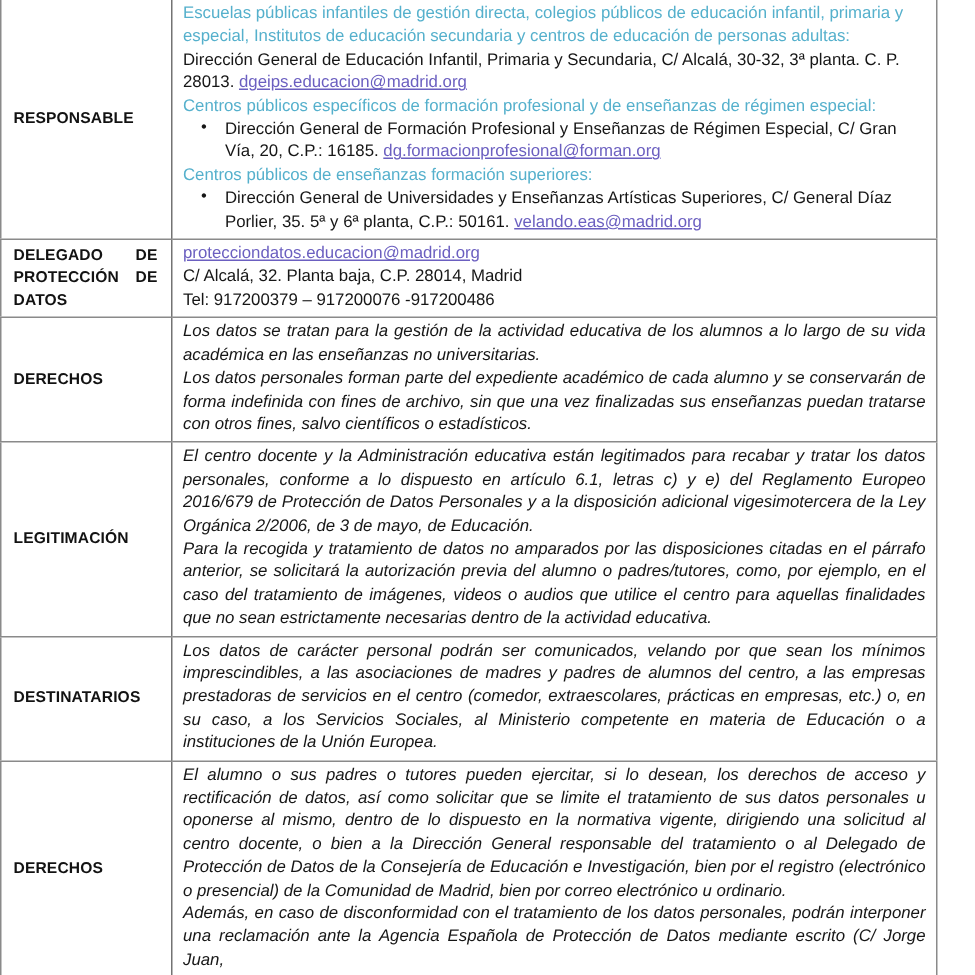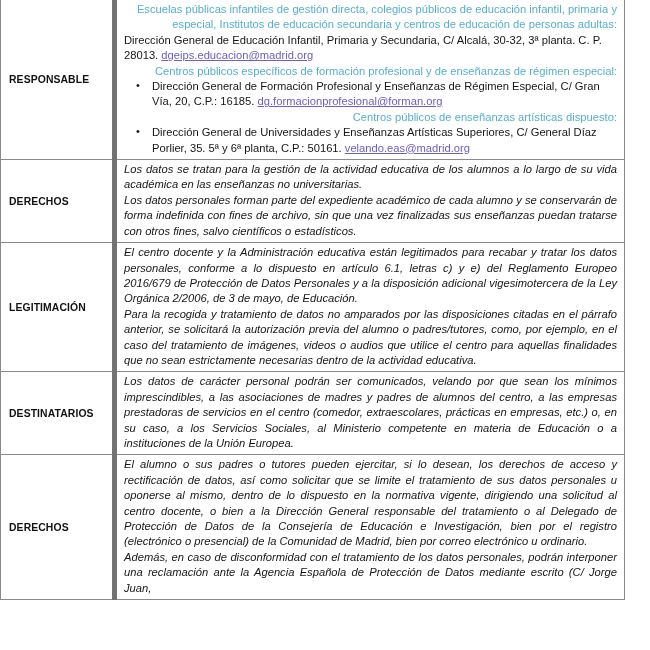--- a/index.html
+++ b/index.html
@@ -33,21 +33,21 @@
     border-right: 1px solid #8a8a8a;
   }
 
   table.privacy-table tr {
     vertical-align: middle;
   }
 
   td.label-cell {
     width: 114px;
     box-sizing: border-box;
-    border-right: 5px solid #737373;
+    border-right: 1px solid #737373;
     border-bottom: 1px solid #8a8a8a;
     padding: 3px 6px 3px 8px;
     font-weight: bold;
     font-size: 10.4px;
     letter-spacing: 0.1px;
     line-height: 15px;
     vertical-align: middle;
     color: #121212;
   }
 
@@ -72,21 +72,20 @@
     text-align: justify;
     font-style: italic;
   }
 
   td.content-cell p {
     margin: 0;
   }
 
   .teal {
     color: #55b0cc;
-    text-align: right;
   }
 
   a.mail,
   .mail {
     color: #6b5fc0;
     text-decoration: underline;
     text-decoration-color: #6b5fc0;
   }
 
   ul.bullets {
@@ -123,27 +122,35 @@
 
       <tr class="row-responsable">
         <td class="label-cell">RESPONSABLE</td>
         <td class="content-cell">
           <p class="teal">Escuelas públicas infantiles de gestión directa, colegios públicos de educación infantil, primaria y especial, Institutos de educación secundaria y centros de educación de personas adultas:</p>
           <p><span>Dirección General de Educación Infantil, Primaria y Secundaria, C/ Alcalá, 30-32, 3ª planta. C. P. 28013. </span><a class="mail" href="#">dgeips.educacion@madrid.org</a></p>
           <p class="teal">Centros públicos específicos de formación profesional y de enseñanzas de régimen especial:</p>
           <ul class="bullets">
             <li><span>Dirección General de Formación Profesional y Enseñanzas de Régimen Especial, C/ Gran Vía, 20, C.P.: 16185. </span><a class="mail" href="#">dg.formacionprofesional@forman.org</a></li>
           </ul>
-          <p class="teal">Centros públicos de enseñanzas artísticas dispuesto:</p>
+          <p class="teal">Centros públicos de enseñanzas formación superiores:</p>
           <ul class="bullets">
             <li><span>Dirección General de Universidades y Enseñanzas Artísticas Superiores, C/ General Díaz Porlier, 35.  5ª y 6ª planta, C.P.: 50161. </span><a class="mail" href="#">velando.eas@madrid.org</a></li>
           </ul>
         </td>
       </tr>
 
+      <tr>
+        <td class="label-cell justify">DELEGADO DE PROTECCIÓN DE DATOS</td>
+        <td class="content-cell">
+          <p><a class="mail" href="#">protecciondatos.educacion@madrid.org</a></p>
+          <p>C/ Alcalá, 32. Planta baja, C.P. 28014, Madrid</p>
+          <p>Tel: 917200379 – 917200076 -917200486</p>
+        </td>
+      </tr>
 
       <tr>
         <td class="label-cell">DERECHOS</td>
         <td class="content-cell justified">
           <p>Los datos se tratan para la gestión de la actividad educativa de los alumnos a lo largo de su vida académica en las enseñanzas no universitarias.</p>
           <p>Los datos personales forman parte del expediente académico de cada alumno y se conservarán de forma indefinida con fines de archivo, sin que una vez finalizadas sus enseñanzas puedan tratarse con otros fines, salvo científicos o estadísticos.</p>
         </td>
       </tr>
 
       <tr>

